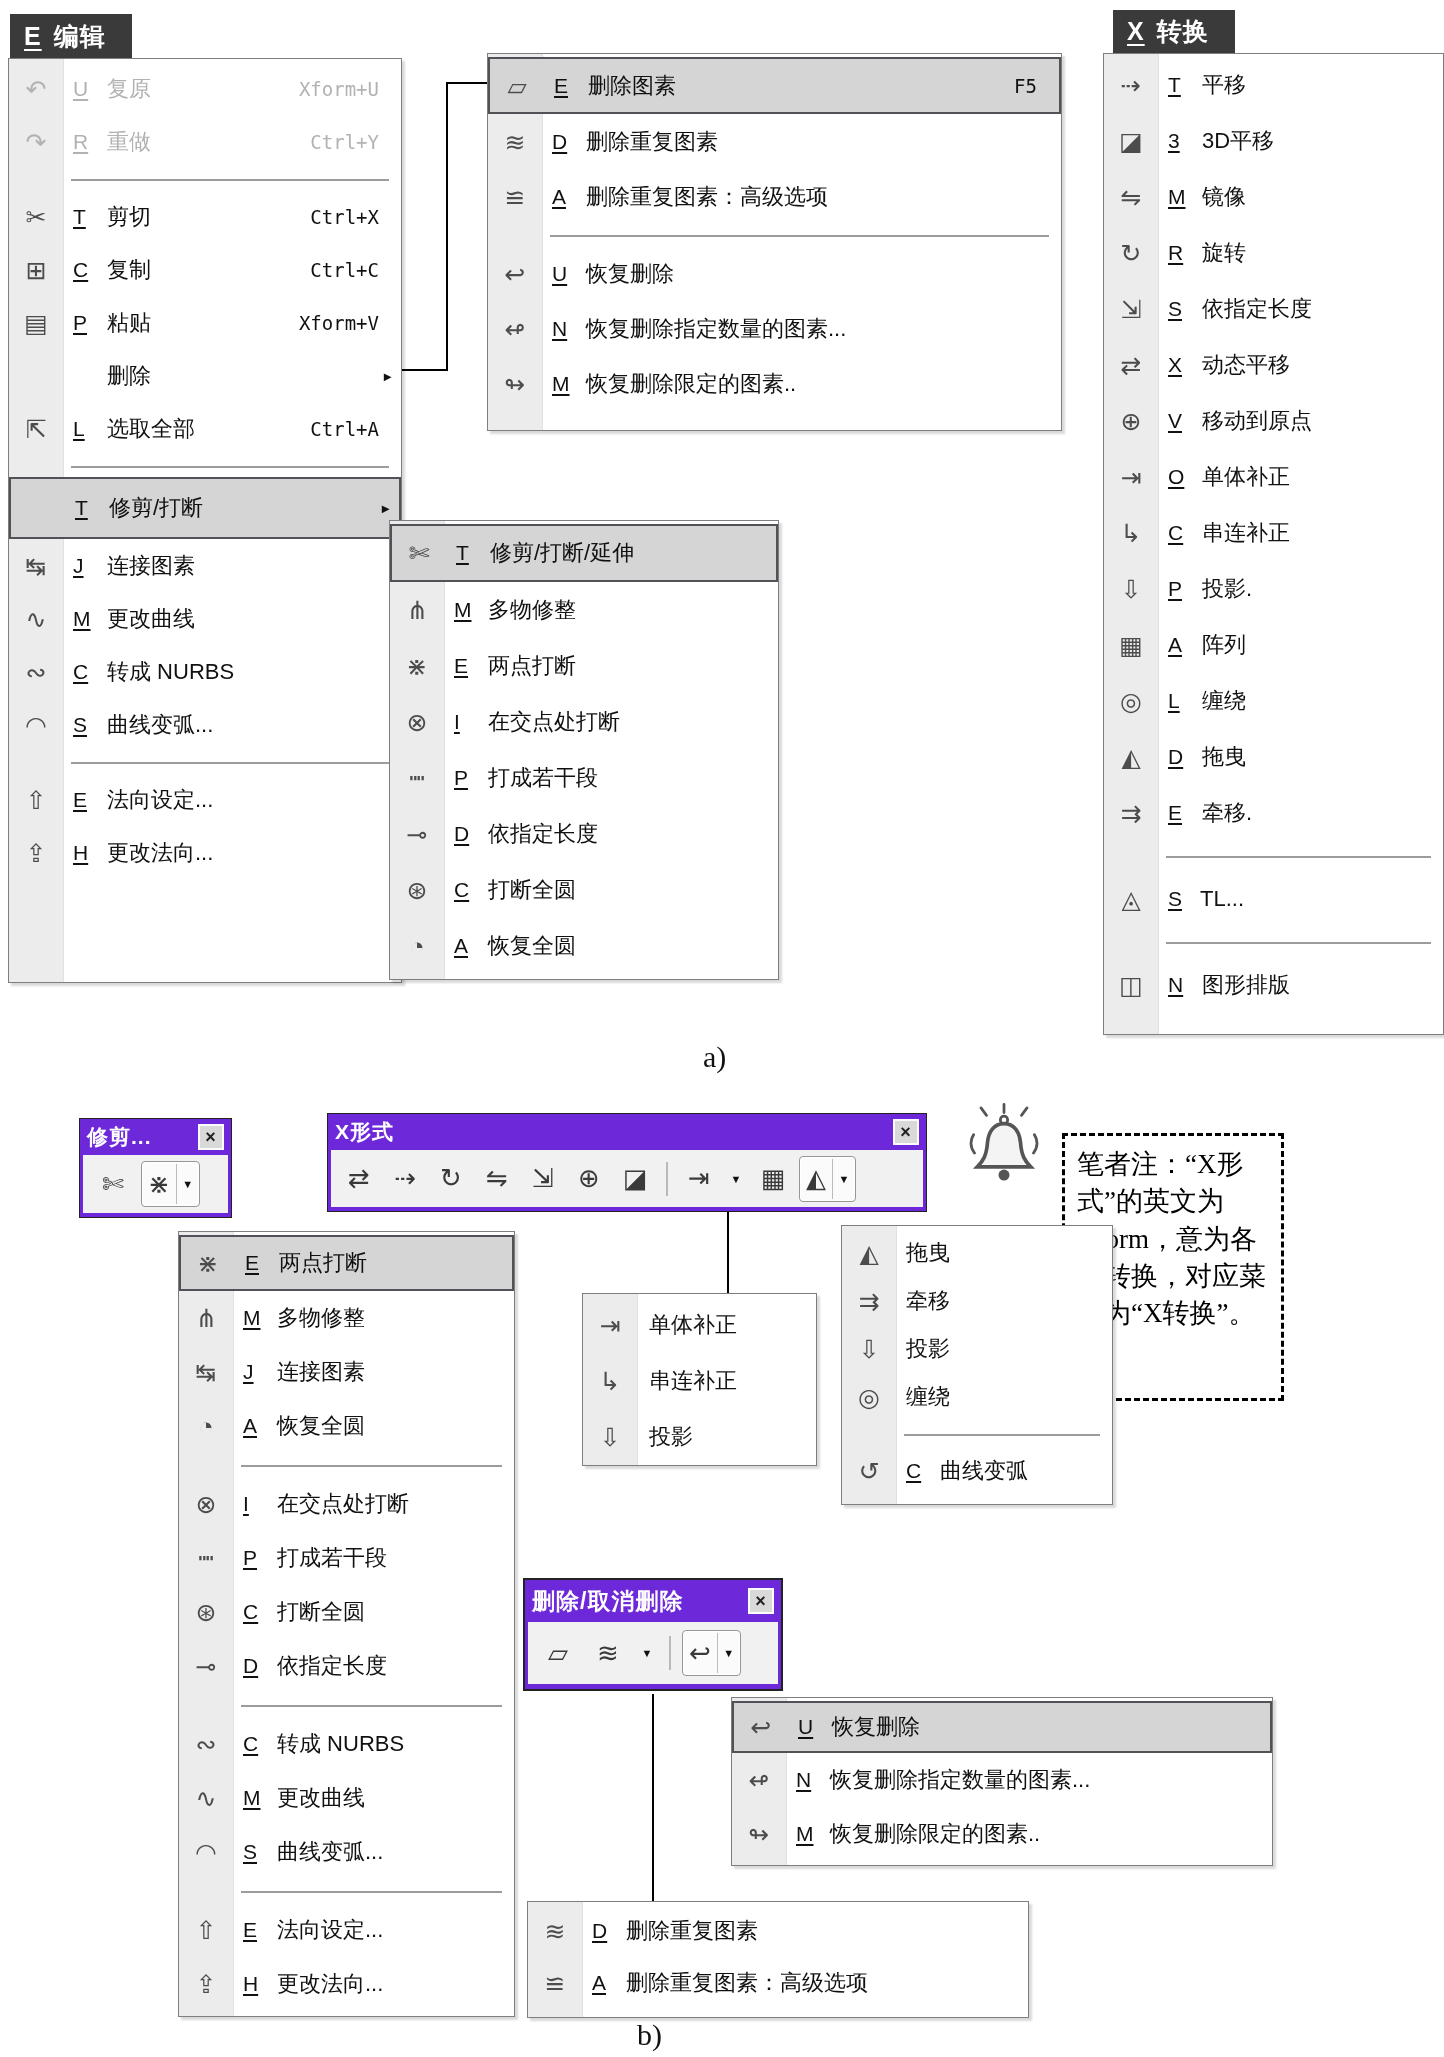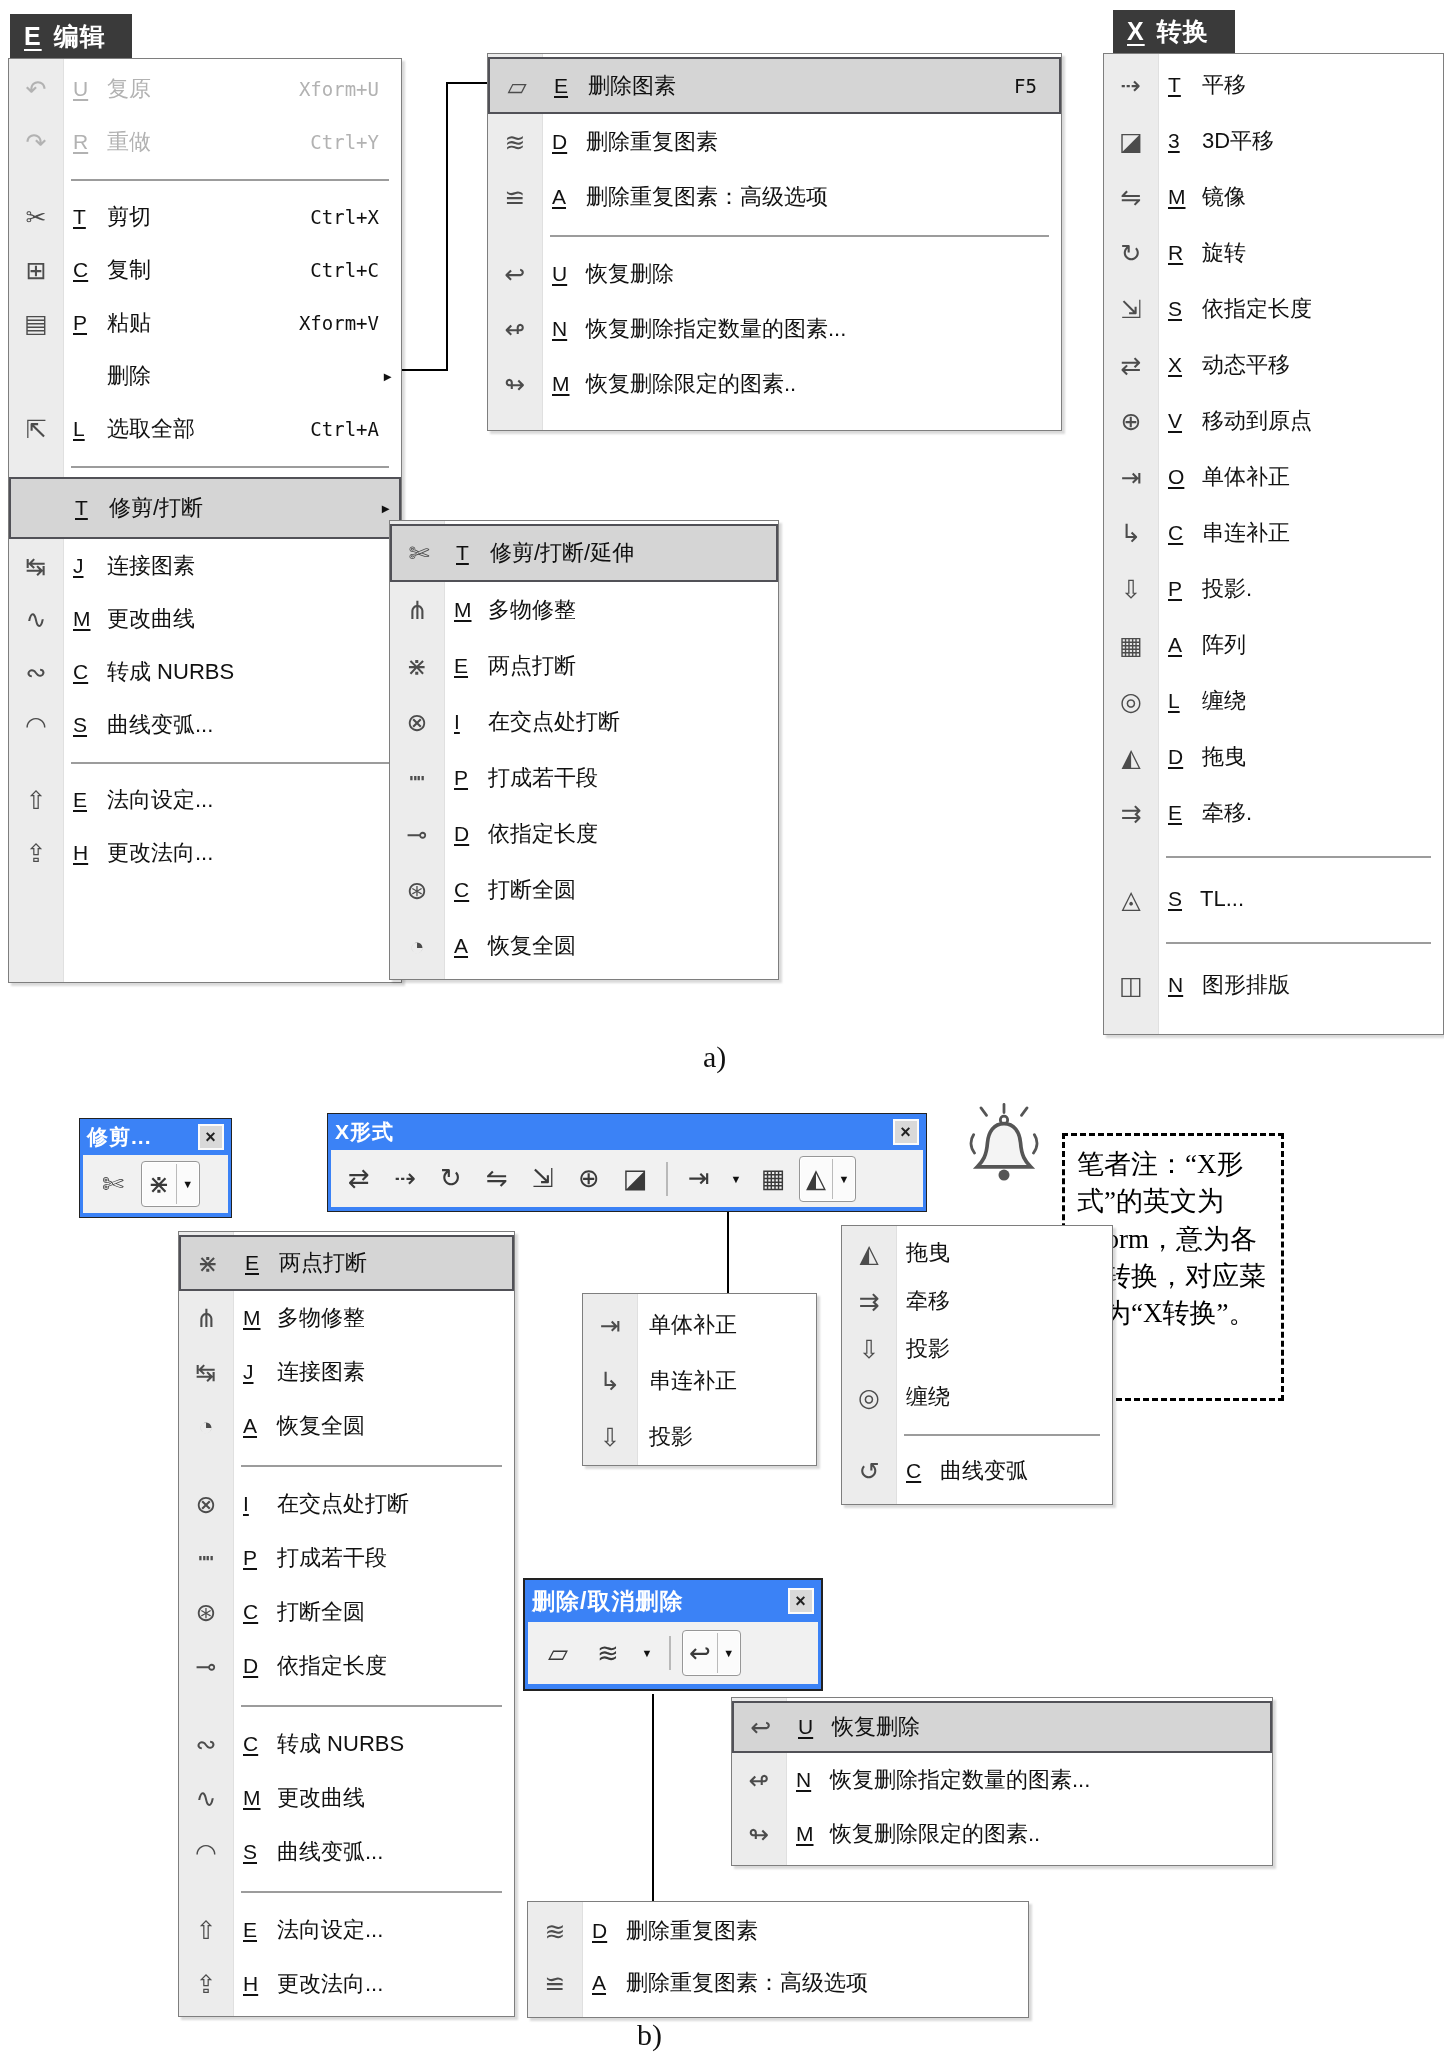--- a/index.html
+++ b/index.html
@@ -63,21 +63,21 @@
   #conn-del-h2{left:448px;top:82px;width:39px;height:2px;}
   #conn-offset-v{left:727px;top:1196px;width:2px;height:97px;}
   #conn-deldup-v{left:652px;top:1694px;width:2px;height:207px;}
 
   
   .sec-label{position:absolute;font-family:"Liberation Serif","DejaVu Serif",serif;font-size:30px;color:#111;}
   #label-a{left:703px;top:1040px;}
   #label-b{left:637px;top:2018px;}
 
   
-  .toolbar{position:absolute;background:#3b82f6;padding:0 3px 3px 3px;box-sizing:border-box;z-index:4;
+  .toolbar{position:absolute;background:#6d28d9;padding:0 3px 3px 3px;box-sizing:border-box;z-index:4;
            border:1px solid #222;}
   .tb-title{height:36px;display:flex;align-items:center;color:#fff;font-weight:bold;
             font-size:21px;padding:0 4px;letter-spacing:1px;}
   .tb-close{margin-left:auto;width:26px;height:26px;background:#d9d9d9;border:2px solid #fbfbfb;
             color:#222;font-size:18px;font-weight:bold;display:flex;align-items:center;
             justify-content:center;box-sizing:border-box;}
   .tb-body{background:#f1f1f1;display:flex;align-items:center;padding:0 8px;gap:6px;}
   .tbtn{display:flex;align-items:center;justify-content:center;height:44px;min-width:44px;
         font-size:26px;color:#3a3a3a;}
   .tbtn.pressed{background:#fbfbfb;border:1px solid #979797;border-radius:4px;
@@ -85,21 +85,21 @@
   .tb-ic{padding:0 6px;}
   .tb-dd{width:22px;text-align:center;font-size:11px;color:#111;align-self:center;}
   .tb-dd.attached{border-left:1px solid #bbb;height:40px;line-height:40px;}
   .tb-sep{width:2px;height:34px;background:#b9b9b9;margin:0 5px;}
 
   #trim-toolbar{left:79px;top:1118px;width:153px;height:100px;}
   #trim-toolbar .tb-body{height:58px;}
   #xform-toolbar{left:283px;top:1113px;width:600px;height:99px;margin-left:44px;}
   #xform-toolbar .tb-body{height:57px;}
   #xform-toolbar .tbtn{min-width:40px;}
-  #delete-toolbar{left:523px;top:1578px;width:300px;height:113px;border-width:2px;}
+  #delete-toolbar{left:523px;top:1578px;width:260px;height:113px;border-width:2px;}
   #delete-toolbar .tb-title{height:42px;font-size:23px;}
   #delete-toolbar .tb-body{height:62px;}
 
   
   #note-box{position:absolute;left:1062px;top:1133px;width:222px;height:268px;border:3px dashed #000;
             background:#fff;box-sizing:border-box;padding:10px 12px;
             font-family:"Liberation Serif","DejaVu Serif",serif;font-size:27px;line-height:1.38;color:#000;}
   #bell{position:absolute;left:958px;top:1100px;width:92px;height:95px;}
 </style>
 </head>

